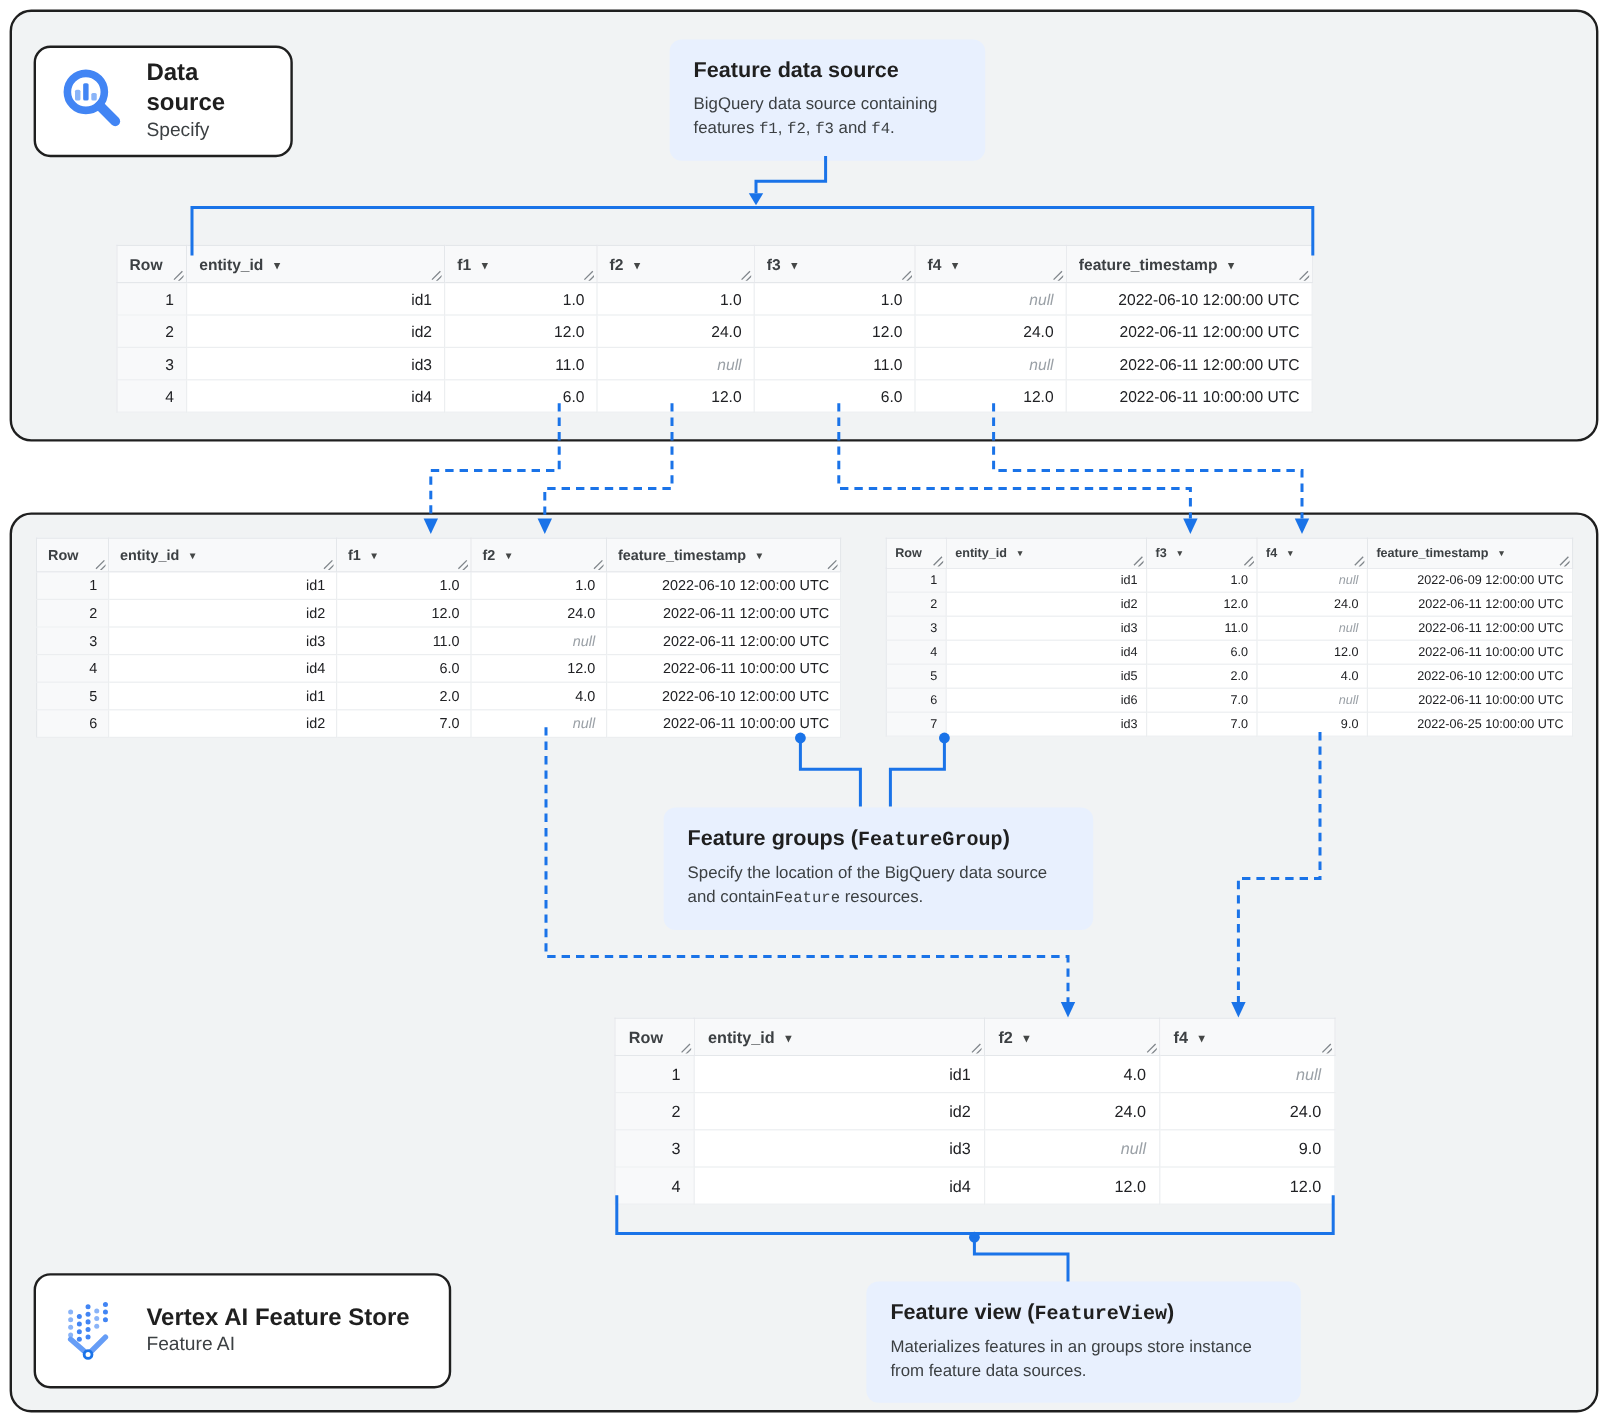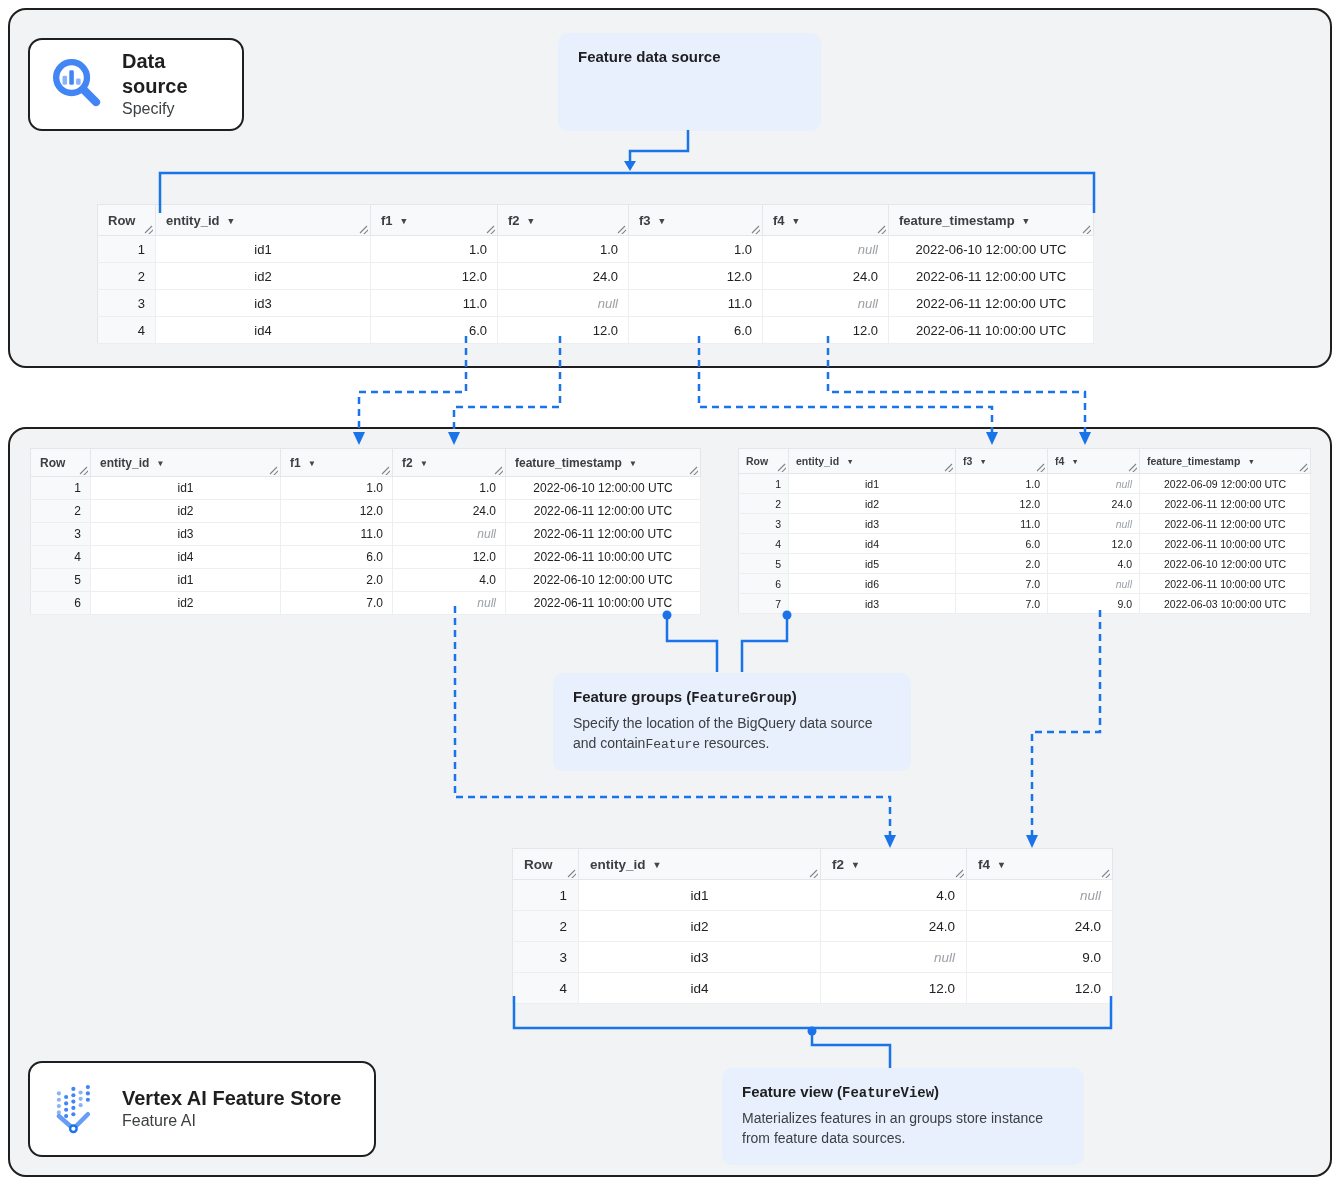--- a/index.html
+++ b/index.html
@@ -8,33 +8,33 @@
   .container.top{left:8px;top:8px;width:1320px;height:356px;}
   .container.bot{left:8px;top:427px;width:1320px;height:746px;}
 
   .card{position:absolute;background:#ffffff;border:2px solid #1f1f1f;border-radius:14px;display:flex;align-items:center;gap:16px;padding:0 18px;box-sizing:border-box;}
   .card .ttl{font-size:20px;font-weight:bold;color:#1f1f1f;line-height:1.25;}
   .card .sub{font-size:16px;color:#3c4043;line-height:1.3;}
   #card-source{left:28px;top:38px;width:216px;height:93px;}
   #card-store{left:28px;top:1061px;width:348px;height:96px;}
 
   .callout{position:absolute;background:#e8f0fe;border-radius:10px;padding:15px 20px 16px;box-sizing:border-box;}
-  .callout .c-title{font-size:15px;font-weight:bold;color:#1f1f1f;margin-bottom:7px;}
+  .callout .c-title{font-size:18px;font-weight:bold;color:#1f1f1f;margin-bottom:7px;}
   .callout .c-body{font-size:14px;color:#3c4043;line-height:1.45;}
   .mono{font-family:"Liberation Mono","DejaVu Sans Mono",monospace;font-size:0.93em;}
   #callout-source{left:558px;top:33px;width:263px;min-height:98px;}
   #callout-groups{left:553px;top:673px;width:358px;min-height:87px;}
   #callout-view{left:722px;top:1068px;width:362px;min-height:88px;}
 
   .tbl{position:absolute;background:#f0abfc;}
   .tbl table{border-collapse:collapse;table-layout:fixed;width:100%;background:#fff;border:1px solid #d7dade;}
   .tbl th{position:relative;background:#f8f9fa;font-weight:bold;color:#3c4043;text-align:left;border:1px solid #e4e7ea;white-space:nowrap;overflow:hidden;}
   .tbl td{border:1px solid #eceef0;border-left:1px solid #e4e7ea;white-space:nowrap;overflow:hidden;color:#202124;}
   .tbl td.rownum{background:#f8f9fa;}
-  .al-l{text-align:center;} .al-r{text-align:right;}
+  .al-l{text-align:right;} .al-r{text-align:right;}
   .caret{color:#444746;margin-left:9px;font-size:0.72em;vertical-align:1px;}
   .grip{position:absolute;right:2px;bottom:1px;line-height:0;}
   .null-val{font-style:italic;color:#9aa0a6;}
 
   .tz-a th{height:30px;padding:0 10px;font-size:13px;} .tz-a td{height:26px;padding:0 10px;font-size:13px;}
   .tz-b th{height:27px;padding:0 9px;font-size:12px;}  .tz-b td{height:22px;padding:0 9px;font-size:12px;}
   .tz-c th{height:24px;padding:0 7px;font-size:10.5px;} .tz-c td{height:19px;padding:0 7px;font-size:10.5px;}
   .tz-d th{height:30px;padding:0 11px;font-size:13.5px;} .tz-d td{height:30px;padding:0 11px;font-size:13.5px;}
   #tbl-source{left:97px;top:204px;width:996px;}
   #tbl-left{left:30px;top:448px;width:670px;}
@@ -101,20 +101,21 @@
       </svg>
     </span>
     <div>
       <div class="ttl">Vertex AI Feature Store</div>
       <div class="sub">Feature AI</div>
     </div>
   </div>
 
   <div class="callout" id="callout-source">
     <div class="c-title"><span>Feature data source</span></div>
+    <div class="c-body"><span>BigQuery data source containing features </span><span class="mono">f1</span><span>, </span><span class="mono">f2</span><span>, </span><span class="mono">f3</span><span> and </span><span class="mono">f4</span><span>.</span></div>
   </div>
 
   <div class="callout" id="callout-groups">
     <div class="c-title"><span>Feature groups (</span><span class="mono">FeatureGroup</span><span>)</span></div>
     <div class="c-body"><span>Specify the location of the BigQuery data source and contain</span><span class="mono">Feature</span><span> resources.</span></div>
   </div>
 
   <div class="callout" id="callout-view">
     <div class="c-title"><span>Feature view (</span><span class="mono">FeatureView</span><span>)</span></div>
     <div class="c-body"><span>Materializes features in an groups store instance from feature data sources.</span></div>
@@ -341,21 +342,21 @@
             <td class="al-l">id6</td>
             <td class="al-r">7.0</td>
             <td class="al-r"><span class="null-val">null</span></td>
             <td class="al-l">2022-06-11 10:00:00 UTC</td>
           </tr>
           <tr>
             <td class="rownum al-r">7</td>
             <td class="al-l">id3</td>
             <td class="al-r">7.0</td>
             <td class="al-r">9.0</td>
-            <td class="al-l">2022-06-03 10:00:00 UTC</td>
+            <td class="al-l">2022-06-25 10:00:00 UTC</td>
           </tr>
         </tbody>
       </table>
     </div>
 
   <div class="tbl tz-d" id="tbl-view">
       <table>
         <colgroup>
           <col style="width: 66px;">
           <col style="width: 242px;">

